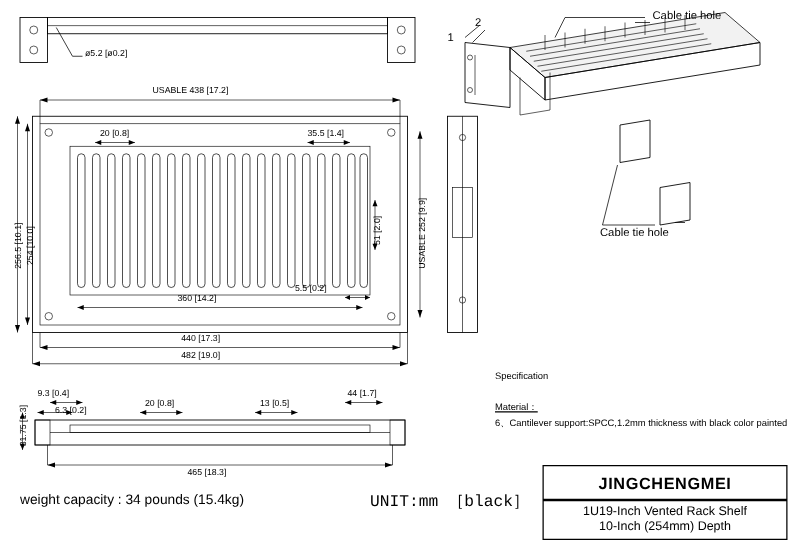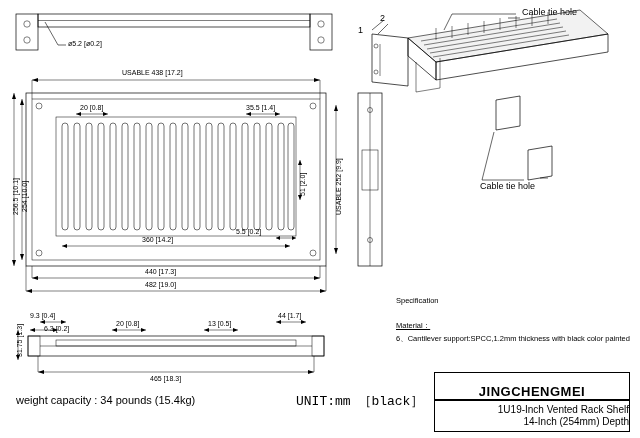--- a/index.html
+++ b/index.html
@@ -12,21 +12,21 @@
     position:relative;
   }
   #sheet{position:absolute;left:0;top:0;width:640px;height:438px;}
   .lbl{position:absolute;font-size:7px;line-height:8px;white-space:nowrap;color:#000;}
   .lbl.v{transform-origin:0 0;transform:rotate(-90deg);}
   .big{font-size:11px;}
   .mid{font-size:9px;}
   .spec{position:absolute;font-size:7.5px;line-height:10px;white-space:nowrap;}
   .titlebox{
     position:absolute;border:1.2px solid #000;box-sizing:border-box;
-    display:flex;align-items:flex-end;justify-content:center;text-align:center;
+    display:flex;align-items:center;justify-content:center;text-align:center;
   }
   .tb-title{font-size:13px;font-weight:bold;letter-spacing:.5px;}
   .tb-sub{font-size:10px;line-height:12px;}
   svg{position:absolute;left:0;top:0;}
   .ln{stroke:#000;fill:none;stroke-width:.7;}
   .thin{stroke:#000;fill:none;stroke-width:.5;}
   .fillgrey{fill:#f2f2f2;stroke:#000;stroke-width:.6;}
   .slot{fill:#ffffff;stroke:#000;stroke-width:.55;}
   .arrowln{stroke:#000;fill:none;stroke-width:.6;}
 </style>
@@ -261,16 +261,16 @@
   <div class="spec" style="left:396px;top:334px;">6、Cantilever support:SPCC,1.2mm thickness with black color painted</div>
 
   <div class="lbl big" style="left:16px;top:396px;">weight capacity : 34 pounds (15.4kg)</div>
   <div class="lbl" style="left:296px;top:398px;font-size:13px;font-family:'Liberation Mono', monospace;">UNIT:mm ［black］</div>
 
   <div class="titlebox" style="left:434px;top:372px;width:196px;height:28px;">
     <span class="tb-title">JINGCHENGMEI</span>
   </div>
   <div class="titlebox" style="left:434px;top:400px;width:196px;height:32px;flex-direction:column;">
     <span class="tb-sub">1U19-Inch Vented Rack Shelf</span>
-    <span class="tb-sub">14-Inch (254mm) Depth</span>
+    <span class="tb-sub">10-Inch (254mm) Depth</span>
   </div>
 
 </div>
 
 </body></html>

